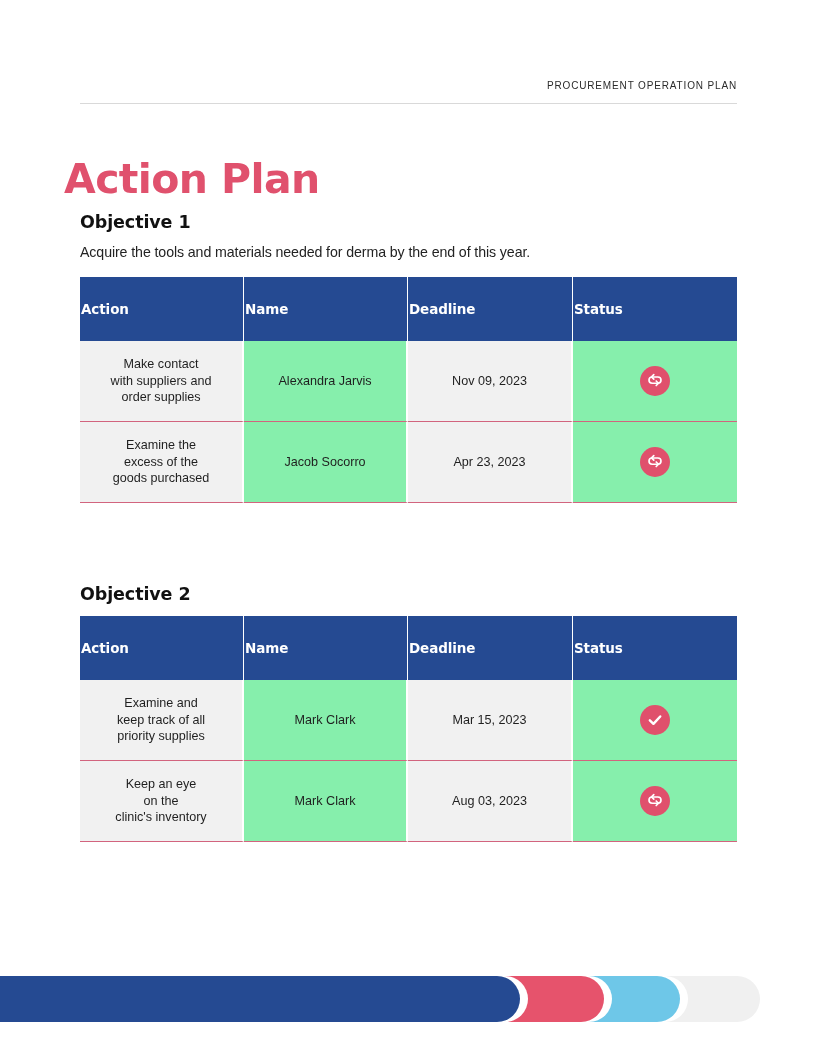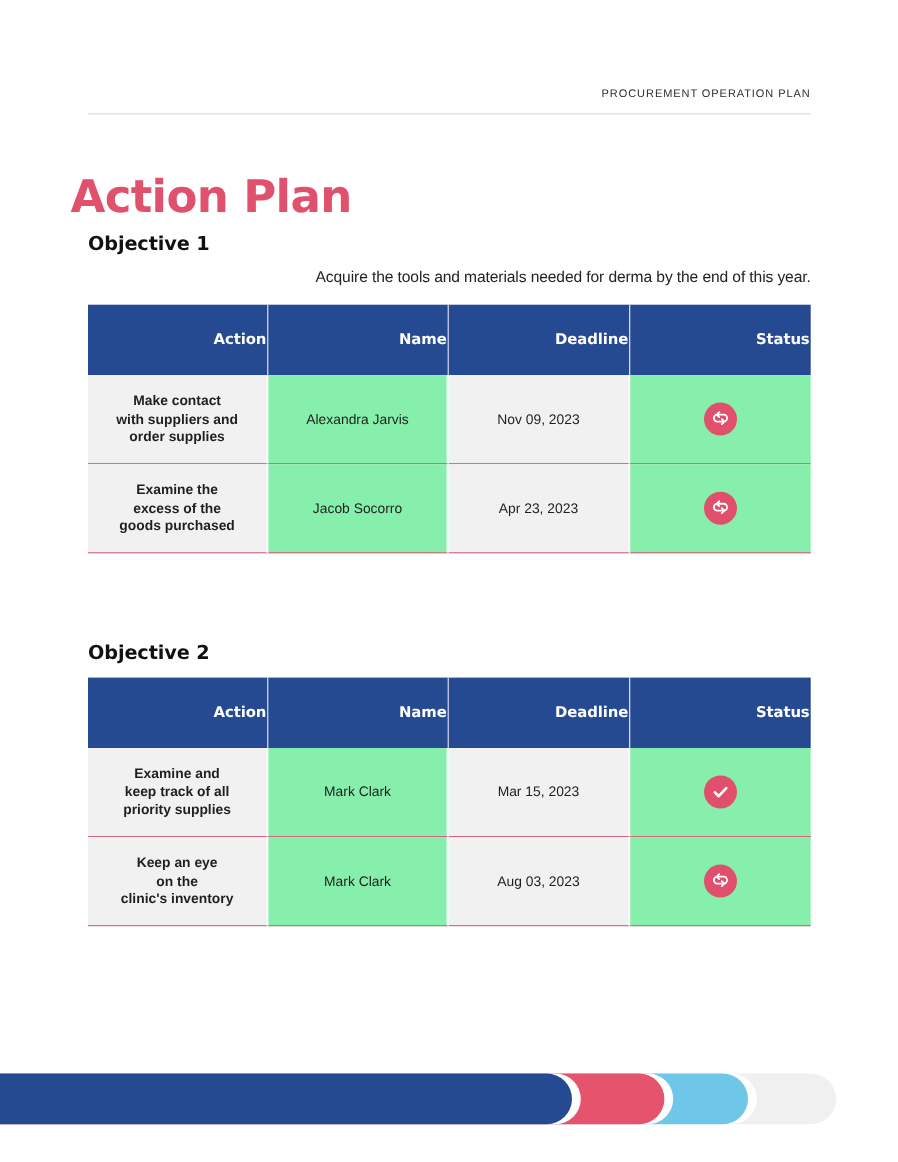--- a/index.html
+++ b/index.html
@@ -69,21 +69,20 @@
     letter-spacing: -0.1px;
     margin: 0 0 12px 0;
     font-family: "DejaVu Sans", sans-serif;
   }
   .obj-desc {
     font-size: 14.2px;
     color: #232323;
     margin: 0 0 17px 0;
     letter-spacing: -0.1px;
     font-family: "Liberation Sans", sans-serif;
-    text-align: right;
   }
 
   
   .tbl {
     width: 657px;
     border-collapse: separate;
     border-spacing: 0;
     table-layout: fixed;
   }
   .tbl col.c-action   { width: 164px; }
@@ -91,21 +90,21 @@
   .tbl col.c-deadline { width: 165px; }
   .tbl col.c-status   { width: 164px; }
 
   .tbl thead th {
     background: #254a92;
     color: #ffffff;
     font-size: 13.5px;
     font-weight: 700;
     height: 62px;
     vertical-align: middle;
-    text-align: right;
+    text-align: left;
     border-right: 1.5px solid #ffffff;
     letter-spacing: -0.1px;
     font-family: "DejaVu Sans", sans-serif;
   }
   .tbl thead th:last-child { border-right: none; }
 
   .tbl tbody td {
     height: 78px;
     vertical-align: middle;
     text-align: center;
@@ -114,21 +113,21 @@
     color: #1f1f1f;
     border-right: 2px solid #ffffff;
     border-bottom: 1.2px solid #d2647e;
     font-family: "Liberation Sans", sans-serif;
   }
   .tbl tbody td:last-child { border-right: none; }
 
   .tbl tbody td.shade { background: #f1f1f1; }
   .tbl tbody td.plain { background: #86efac; }
 
-  .cell-lines { display: block; padding: 0 2px; font-weight: bold; }
+  .cell-lines { display: block; padding: 0 2px; }
 
   
   .status-icon {
     display: inline-block;
     width: 30px;
     height: 30px;
     border-radius: 50%;
     background: #e0506c;
     position: relative;
     vertical-align: middle;

